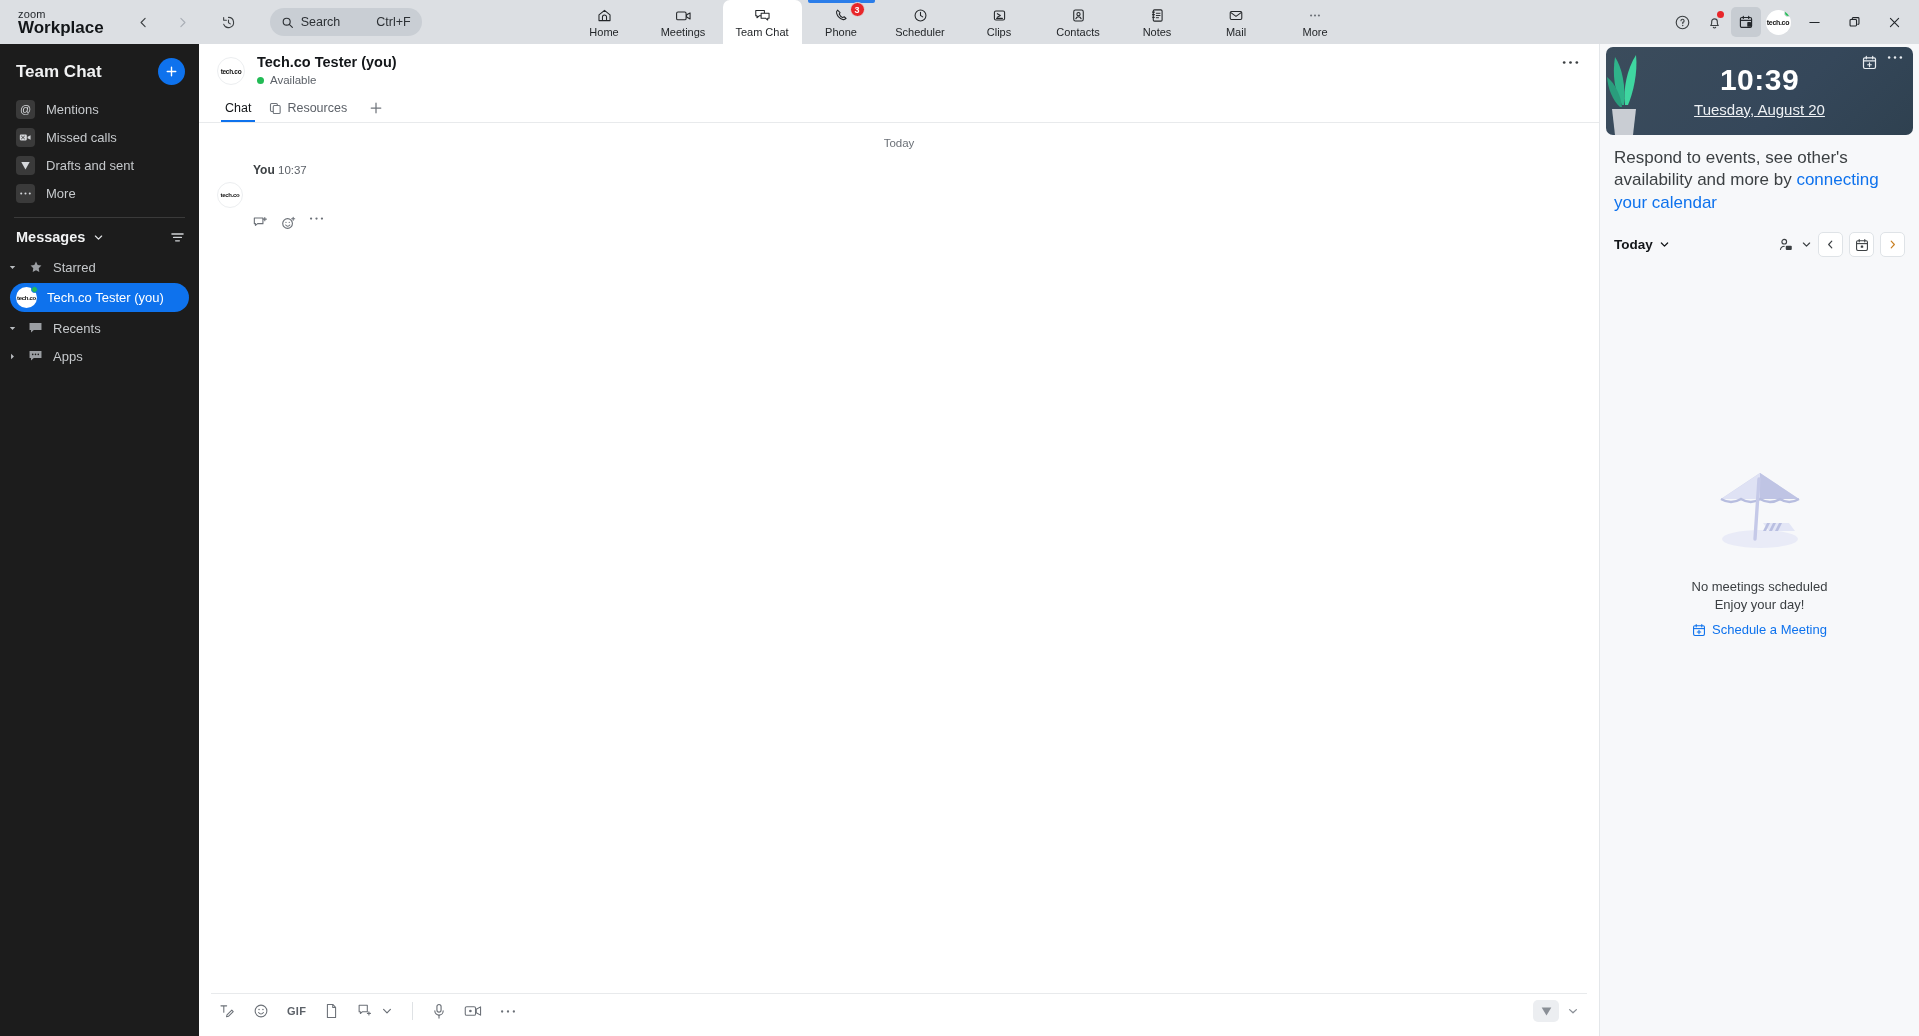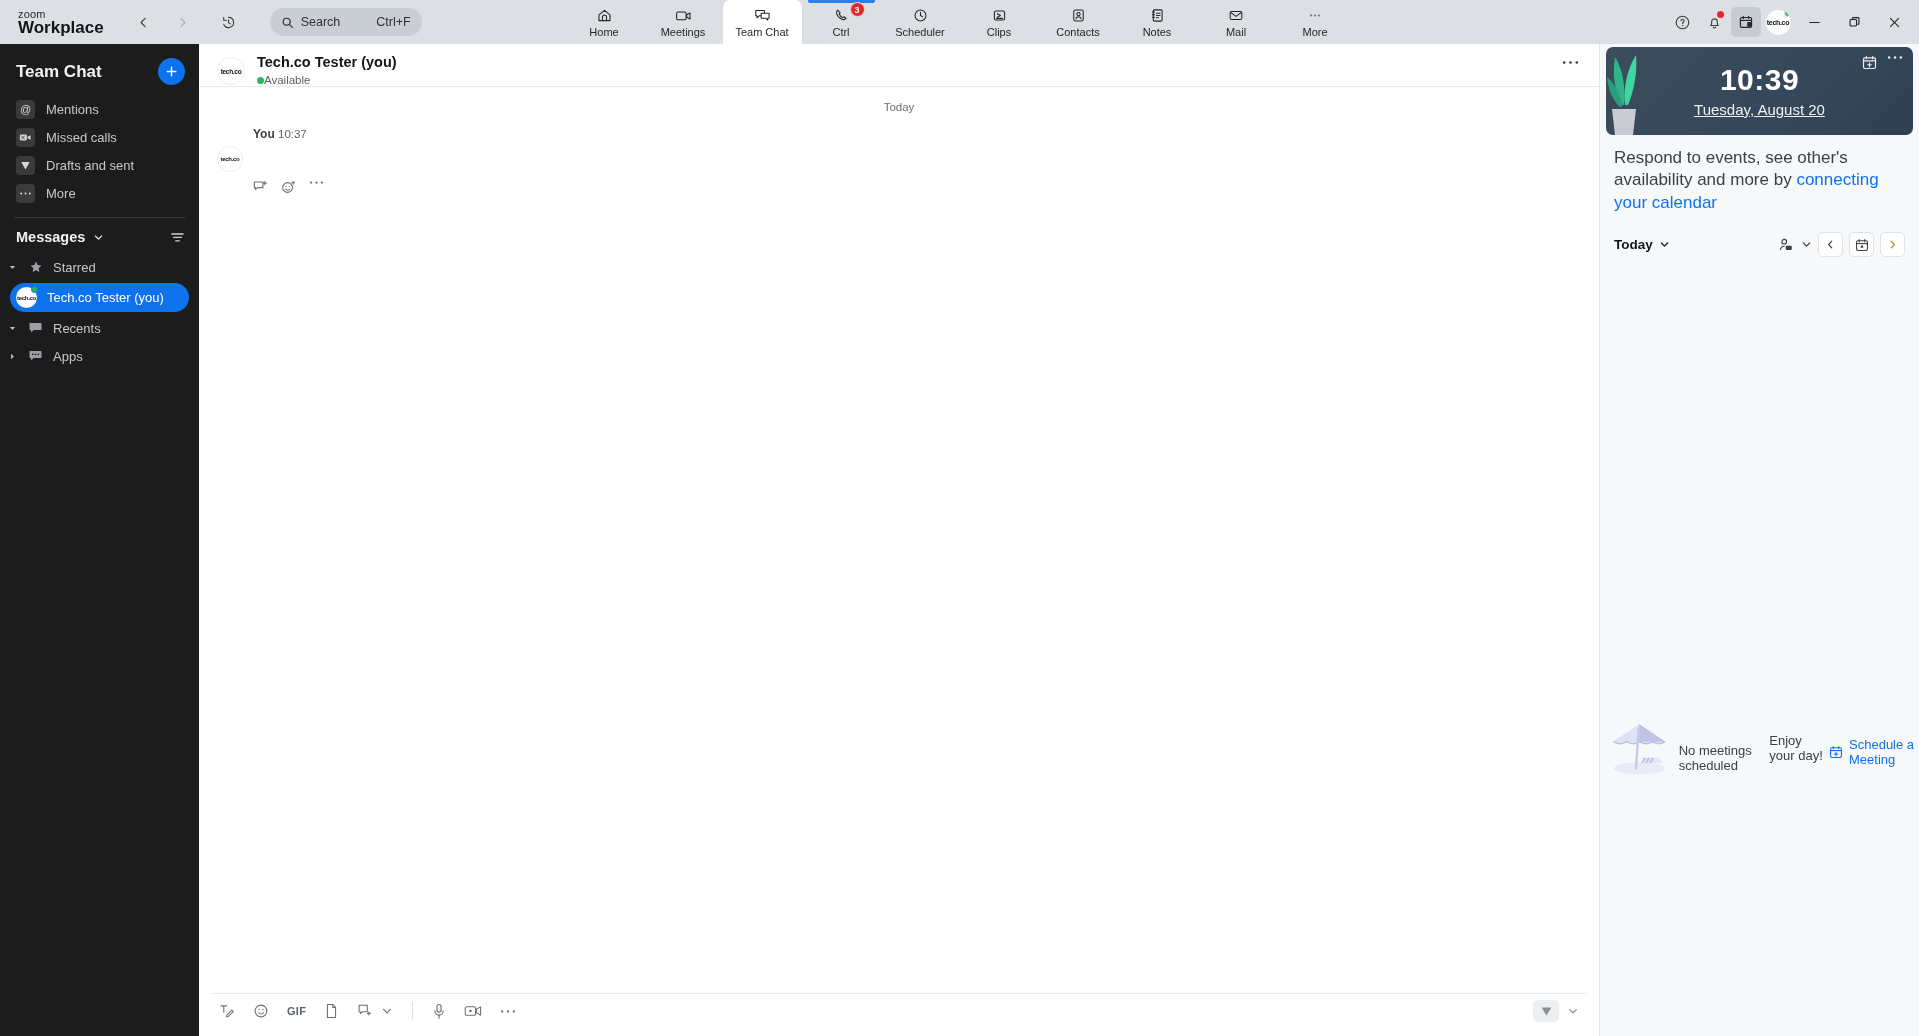--- a/index.html
+++ b/index.html
@@ -137,21 +137,21 @@
   #main { flex: 1; background: #ffffff; display:flex; flex-direction:column; min-width:0; }
   .chat-header { padding: 10px 18px 0 18px; position:relative; }
   .ch-top { display:flex; align-items:flex-start; gap: 12px; }
   .ch-avatar {
     width:28px;height:28px;border-radius:50%;background:#fff;
     display:flex;align-items:center;justify-content:center;
     border:1px solid #eceef0; margin-top:3px; flex:none;
   }
   .ch-avatar .logo-txt { font-size:6.5px;font-weight:800;color:#111;letter-spacing:-.3px; }
   .ch-name { font-size: 14.5px; font-weight: 700; color:#131619; }
-  .ch-status { display:flex;align-items:center;margin-top:4px; font-size:11.5px;color:#5c6168;}
+  .ch-status { display:flex;align-items:center;gap:6px; margin-top:4px; font-size:11.5px;color:#5c6168;}
   .statusdot { width:7px;height:7px;border-radius:50%;background:#22bb55; }
   .ch-more { position:absolute; right: 20px; top: 16px; color:#3c4043; }
   .ch-tabs { display:flex; align-items:center; gap: 2px; margin-top: 11px; }
   .ch-tab {
     font-size: 12.5px; color:#5c6168; padding: 4px 8px 7px 8px;
     display:flex; align-items:center; gap:5px; position:relative;
   }
   .ch-tab.on { color:#131619; }
   .ch-tab.on::after { content:""; position:absolute; left:4px;right:4px;bottom:0;height:2px;background:#0e72ed; }
   .ch-tabs .addtab { color:#70757c; font-size:15px; padding: 2px 12px 6px 12px;}
@@ -201,21 +201,21 @@
   .plant { position:absolute; left:0; bottom:0; width:42px; height:88px; }
   .connbox { padding: 12px 14px 10px 14px; font-size: 17px; color:#3c4043; line-height: 1.32; }
   .connbox a { color:#0e72ed; text-decoration:none; }
   .todayrow { display:flex; align-items:center; padding: 8px 14px 10px 14px; }
   .today-lbl { font-size: 13.5px; font-weight: 700; color:#131619; display:flex; align-items:center; gap:6px;}
   .today-right { margin-left:auto; display:flex; align-items:center; gap: 6px; color:#3c4043;}
   .rnd-btn {
     width: 25px;height:25px; border:1px solid #dfe3e7; border-radius:5px; background:#fff;
     display:flex;align-items:center;justify-content:center;
   }
-  .emptyzone { flex:1; display:flex; flex-direction:row; align-items:center; justify-content:flex-start; padding-top: 190px;}
+  .emptyzone { flex:1; display:flex; flex-direction:column; align-items:center; justify-content:flex-start; padding-top: 190px;}
   .empty-t1 { font-size: 13px; color:#3c4043; margin-top: 22px;}
   .empty-t2 { font-size: 13px; color:#3c4043; margin-top: 3px;}
   .sched-link { margin-top: 10px; display:flex; align-items:center; gap:6px; font-size:13px; color:#0e72ed;}
   .rp-footer {
     border-top: 1px solid #e4e7ea; height: 44px;
     display:flex; align-items:center; padding-left: 16px; gap:7px;
     font-size: 12.5px; color:#3c4043;
   }
   svg { display:block; }
 </style>
@@ -286,21 +286,21 @@
       <span>Team Chat</span>
     </div>
     <div class="tab">
       <div class="topline"></div>
       <span class="badge">3</span>
       <span class="tab-ico">
         <svg width="17" height="17" viewBox="0 0 20 20">
             <path d="M5.4 3.6c-1.1 1-1.6 2.3-1.1 4 .9 3.2 4 6.2 7.1 7.1 1.7.5 3-.1 4-1.2l-2.3-2-1.6 1c-1.7-.8-3.5-2.6-4.2-4.3l1-1.6z" fill="none" stroke="#232629" stroke-width="1.25" stroke-linejoin="round"></path>
           </svg>
       </span>
-      <span>Ctrl</span>
+      <span>Phone</span>
     </div>
     <div class="tab">
       <span class="tab-ico">
         <svg width="17" height="17" viewBox="0 0 20 20">
             <circle cx="10" cy="10" r="6.4" fill="none" stroke="#232629" stroke-width="1.25"></circle>
             <path d="M10 6.2V10l2.6 1.6" fill="none" stroke="#232629" stroke-width="1.25" stroke-linecap="round"></path>
           </svg>
       </span>
       <span>Scheduler</span>
     </div>
@@ -533,20 +533,39 @@
         </div>
       </div>
       <div class="ch-more">
         <svg width="17" height="5" viewBox="0 0 18 5">
             <circle cx="2.3" cy="2.5" r="1.45" fill="#3c4043"></circle>
             <circle cx="9" cy="2.5" r="1.45" fill="#3c4043"></circle>
             <circle cx="15.7" cy="2.5" r="1.45" fill="#3c4043"></circle>
           </svg>
       </div>
 
+      <div class="ch-tabs">
+        <div class="ch-tab on">
+          <span>Chat</span>
+        </div>
+        <div class="ch-tab">
+          <span>
+            <svg width="13" height="13" viewBox="0 0 14 14">
+                <rect x="1.6" y="1.6" width="7.4" height="8.6" rx="1.2" fill="none" stroke="#70757c" stroke-width="1.2"></rect>
+                <rect x="4.6" y="3.8" width="7.4" height="8.6" rx="1.2" fill="#fff" stroke="#70757c" stroke-width="1.2"></rect>
+              </svg>
+          </span>
+          <span>Resources</span>
+        </div>
+        <div class="addtab">
+          <svg width="14" height="14" viewBox="0 0 14 14">
+              <path d="M7 2.2v9.6M2.2 7h9.6" stroke="#70757c" stroke-width="1.25" stroke-linecap="round"></path>
+            </svg>
+        </div>
+      </div>
     </div>
     <div class="ch-rule"></div>
 
     <div class="msgs">
       <div class="daydiv">Today</div>
 
       <div class="msg-block">
         <div class="msg-meta">
           <b>You</b>
           <span>10:37</span>

